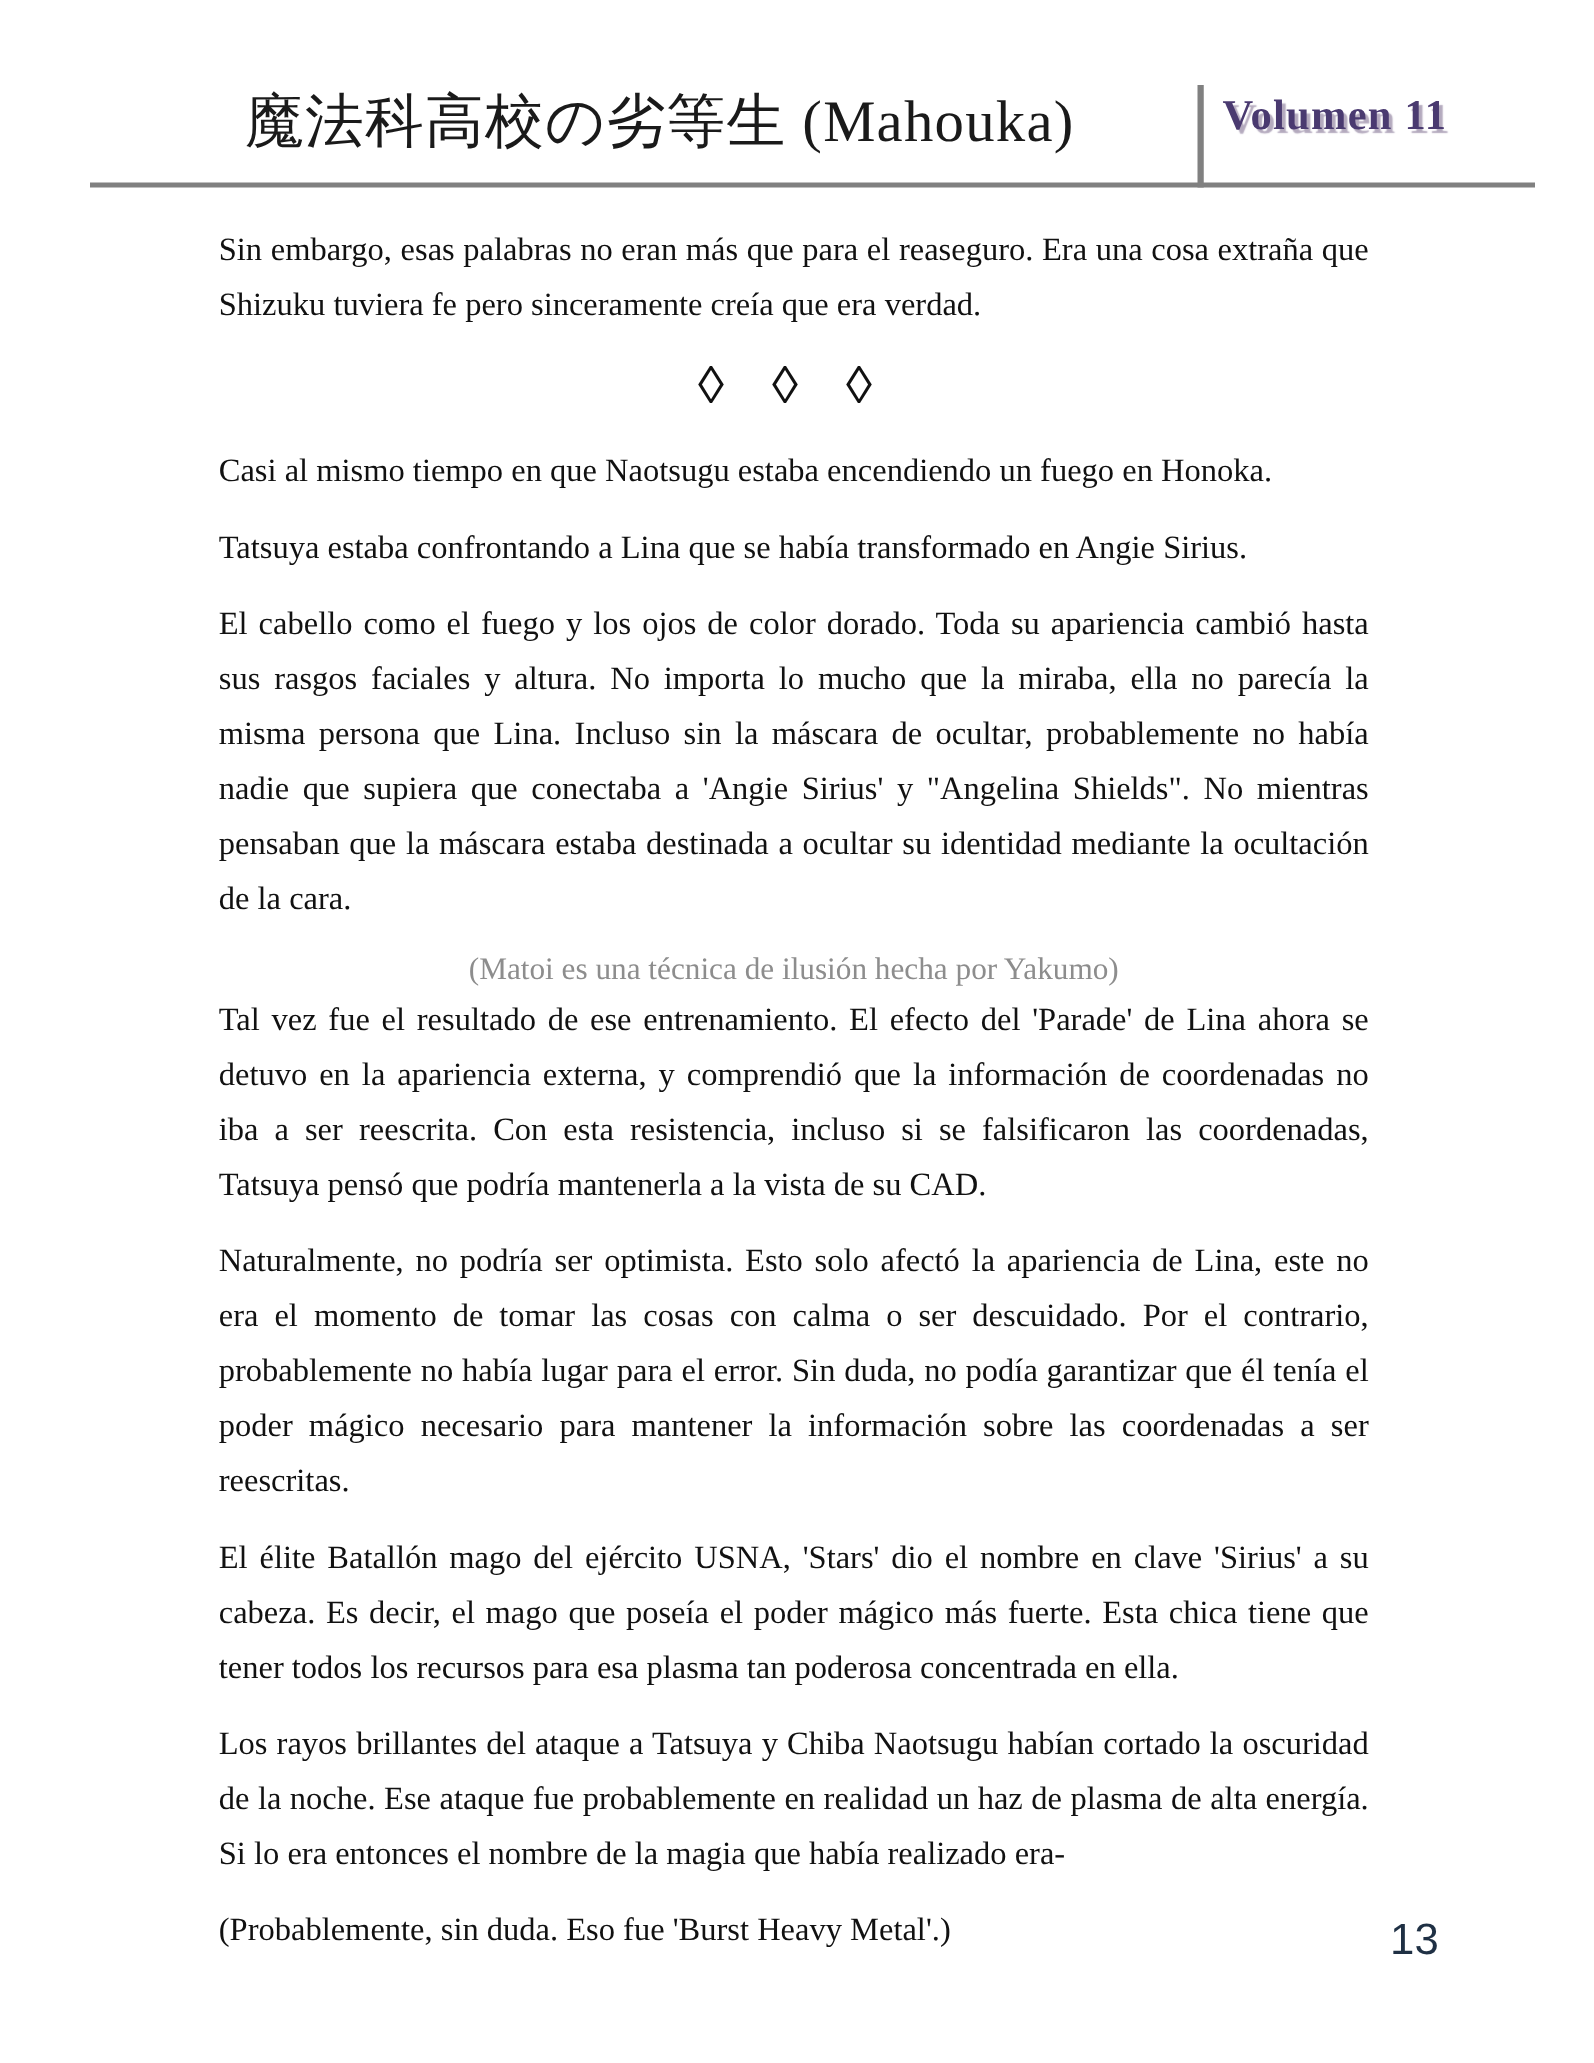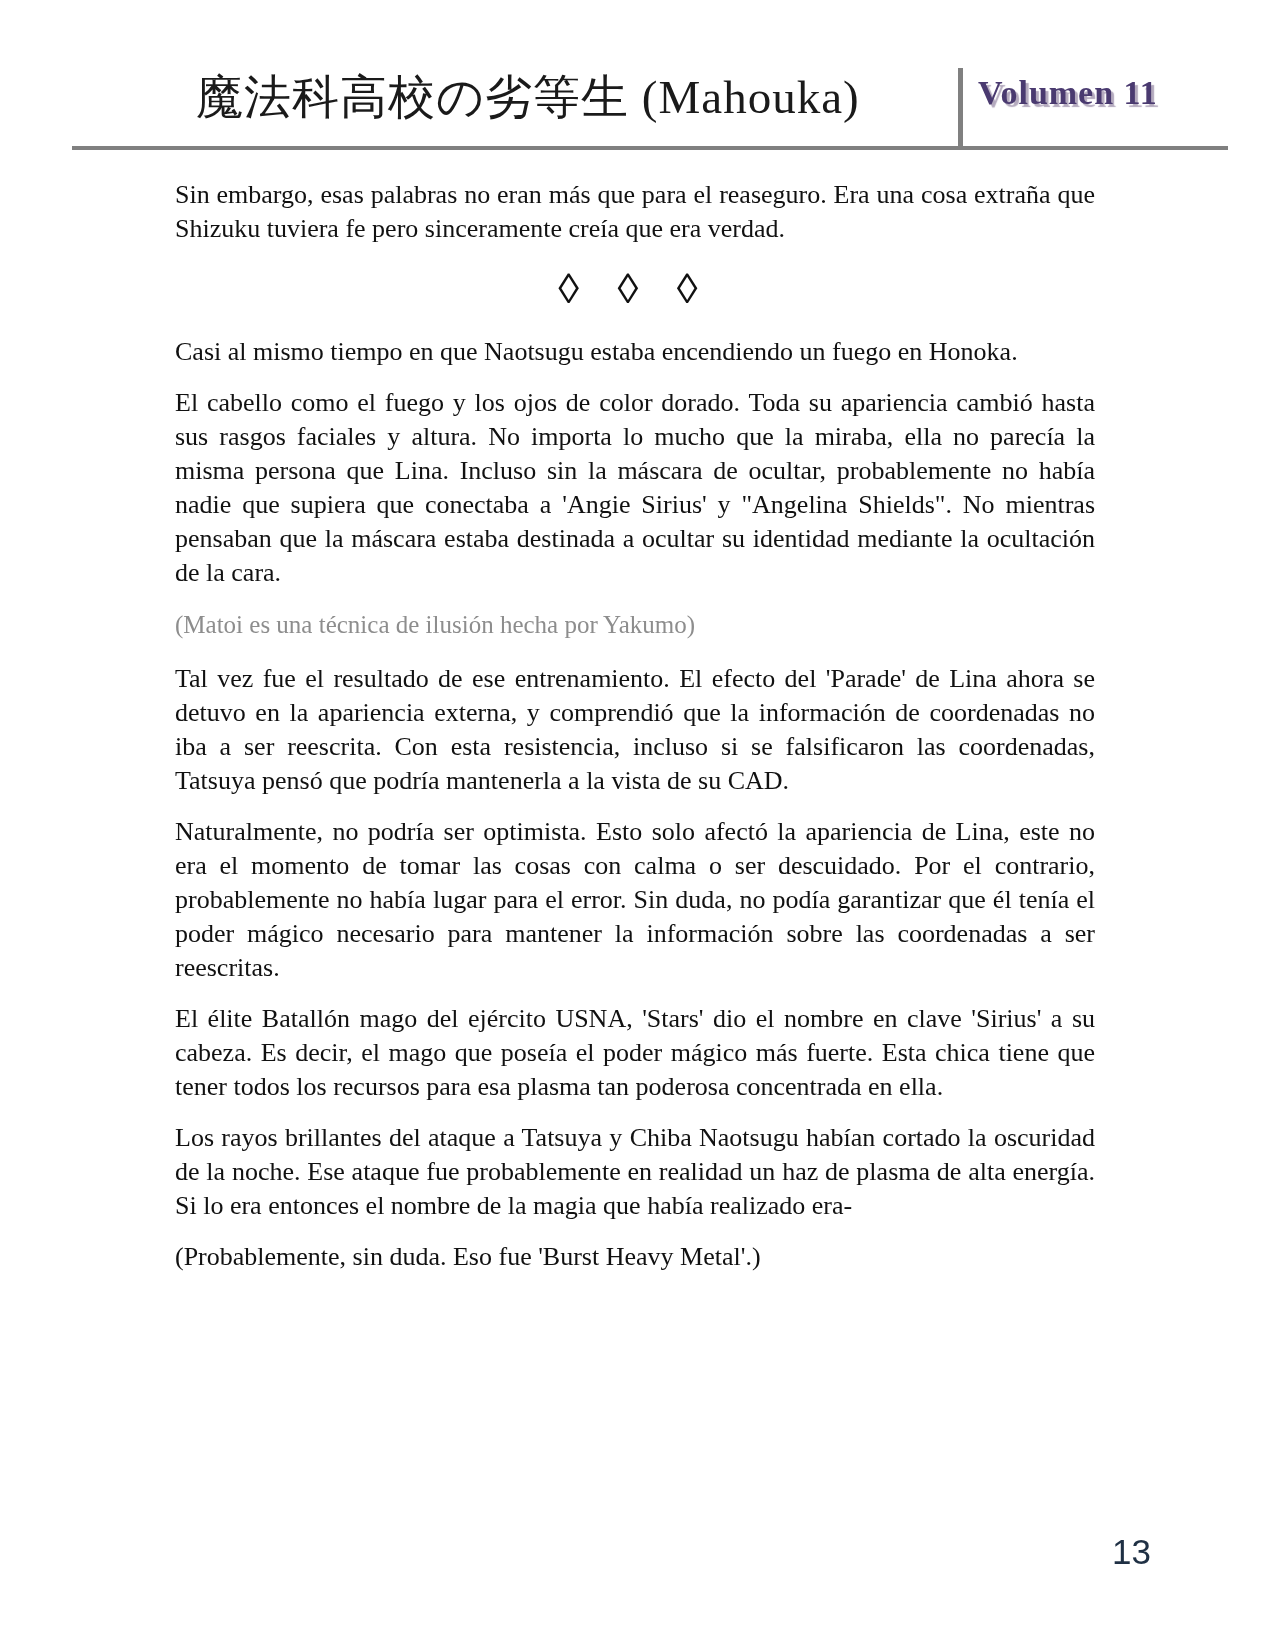--- a/index.html
+++ b/index.html
@@ -57,32 +57,31 @@
 
   
   .content {
     position: absolute;
     top: 178px;
     left: 175px;
     width: 920px;
   }
   .para {
     font-size: 26px;
-    line-height: 34px;
+    line-height: 44px;
     text-align: justify;
     margin-bottom: 17px;
     color: #111111;
   }
   .para.no-gap { margin-bottom: 0; }
   .note {
     font-size: 25px;
     line-height: 36px;
-    text-align: left;
+    text-align: center;
     color: var(--note-color, #8d8d8d);
-    margin-bottom: 19px;
   }
   .scene-sep {
     text-align: center;
     font-size: 42px;
     line-height: 52px;
     letter-spacing: 14px;
     color: #111111;
     margin: 10px 0 20px 0;
   }
 
@@ -105,20 +104,21 @@
     <div class="title-jp">魔法科高校の劣等生 (Mahouka)</div>
     <div class="vert-divider"></div>
     <div class="volume-label">Volumen 11</div>
     <div class="header-rule"></div>
   </div>
 
   <div class="content">
     <p class="para">Sin embargo, esas palabras no eran más que para el reaseguro. Era una cosa extraña que Shizuku tuviera fe pero sinceramente creía que era verdad.</p>
     <div class="scene-sep">◊ ◊ ◊</div>
     <p class="para">Casi al mismo tiempo en que Naotsugu estaba encendiendo un fuego en Honoka.</p>
+    <p class="para">Tatsuya estaba confrontando a Lina que se había transformado en Angie Sirius.</p>
     <p class="para">El cabello como el fuego y los ojos de color dorado. Toda su apariencia cambió hasta sus rasgos faciales y altura. No importa lo mucho que la miraba, ella no parecía la misma persona que Lina. Incluso sin la máscara de ocultar, probablemente no había nadie que supiera que conectaba a 'Angie Sirius' y "Angelina Shields". No mientras pensaban que la máscara estaba destinada a ocultar su identidad mediante la ocultación de la cara.</p>
     <p class="note">(Matoi es una técnica de ilusión hecha por Yakumo)</p>
     <p class="para">Tal vez fue el resultado de ese entrenamiento. El efecto del 'Parade' de Lina ahora se detuvo en la apariencia externa, y comprendió que la información de coordenadas no iba a ser reescrita. Con esta resistencia, incluso si se falsificaron las coordenadas, Tatsuya pensó que podría mantenerla a la vista de su CAD.</p>
     <p class="para">Naturalmente, no podría ser optimista. Esto solo afectó la apariencia de Lina, este no era el momento de tomar las cosas con calma o ser descuidado. Por el contrario, probablemente no había lugar para el error. Sin duda, no podía garantizar que él tenía el poder mágico necesario para mantener la información sobre las coordenadas a ser reescritas.</p>
     <p class="para">El élite Batallón mago del ejército USNA, 'Stars' dio el nombre en clave 'Sirius' a su cabeza. Es decir, el mago que poseía el poder mágico más fuerte. Esta chica tiene que tener todos los recursos para esa plasma tan poderosa concentrada en ella.</p>
     <p class="para">Los rayos brillantes del ataque a Tatsuya y Chiba Naotsugu habían cortado la oscuridad de la noche. Ese ataque fue probablemente en realidad un haz de plasma de alta energía. Si lo era entonces el nombre de la magia que había realizado era-</p>
     <p class="para">(Probablemente, sin duda. Eso fue 'Burst Heavy Metal'.)</p>
 
   </div>
 

